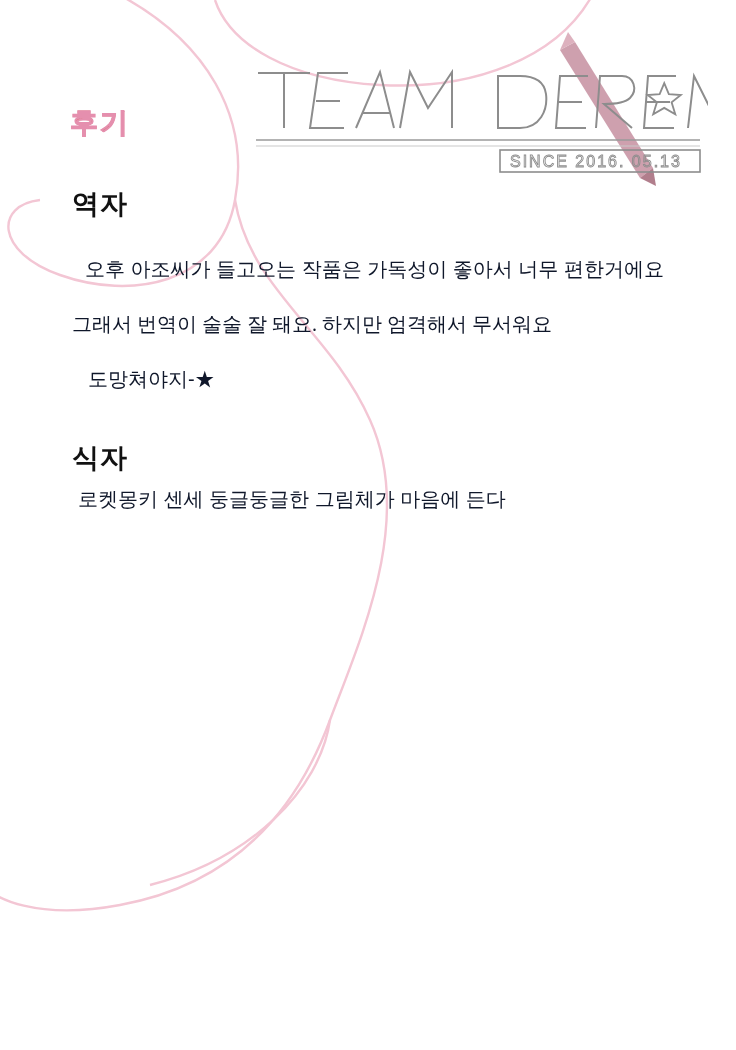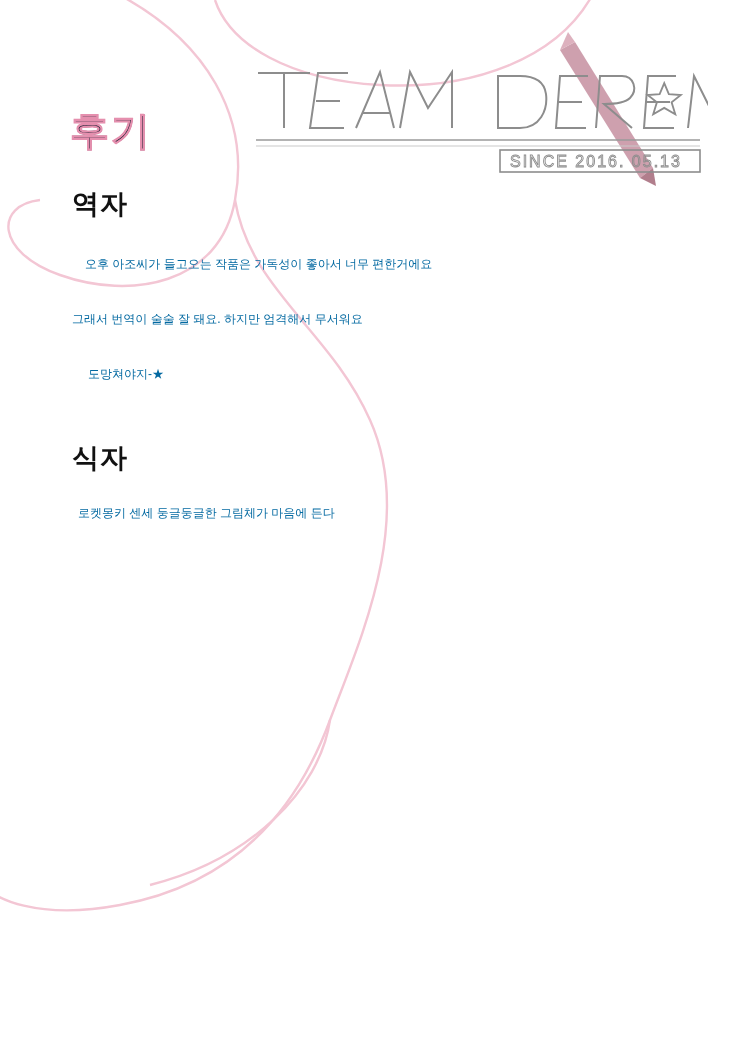--- a/index.html
+++ b/index.html
@@ -40,24 +40,24 @@
     left: 0;
     top: 0;
   }
 
   
   .page-title {
     position: absolute;
     left: 70px;
     top: 104px;
     z-index: 3;
-    font-size: 39px;
+    font-size: 28px;
     font-weight: bold;
     letter-spacing: 2px;
-    color: #0f172a;
+    color: #c2410c;
     -webkit-text-stroke: 1px #e58fae;
     text-shadow: 1px 1px 0 #ffffff;
   }
 
   
   .content {
     position: absolute;
     left: 0;
     top: 0;
     width: 736px;
@@ -65,31 +65,31 @@
   }
   .section-heading {
     position: absolute;
     font-size: 27px;
     font-weight: bold;
     color: #111111;
     letter-spacing: 1px;
   }
   .para-line {
     position: absolute;
-    font-size: 12px;
-    color: #0369a1;
+    font-size: 20px;
+    color: #0f172a;
     white-space: nowrap;
   }
 
   #heading-1 { left: 72px; top: 186px; text-align: center; }
   #line-1 { left: 85px; top: 256px; }
-  #line-2 { left: 72px; top: 311px; }
+  #line-2 { left: 72px; top: 311px; font-family: Liberation Serif, serif; }
   #line-3 { left: 88px; top: 366px; }
   #heading-2 { left: 72px; top: 440px; }
-  #line-4 { left: 78px; top: 505px; }
+  #line-4 { left: 78px; top: 486px; }
 </style>
 </head>
 <body>
 
 <svg class="swirl" viewBox="0 0 736 1050" xmlns="http://www.w3.org/2000/svg">
   <g fill="none" stroke="#f3c6d4" stroke-width="2.4">
     <path d="M110,-10 C 210,40 250,120 235,200 C 220,285 130,300 60,275 C -5,252 -5,205 40,200"></path>
     <path d="M235,200 C 250,290 330,330 370,420 C 415,520 360,640 330,720 C 295,815 230,885 120,905 C 40,920 -10,900 -20,880"></path>
     <path d="M595,-10 C 560,60 470,90 380,85 C 290,80 230,45 215,0"></path>
     <path d="M330,720 C 320,790 250,860 150,885"></path>

